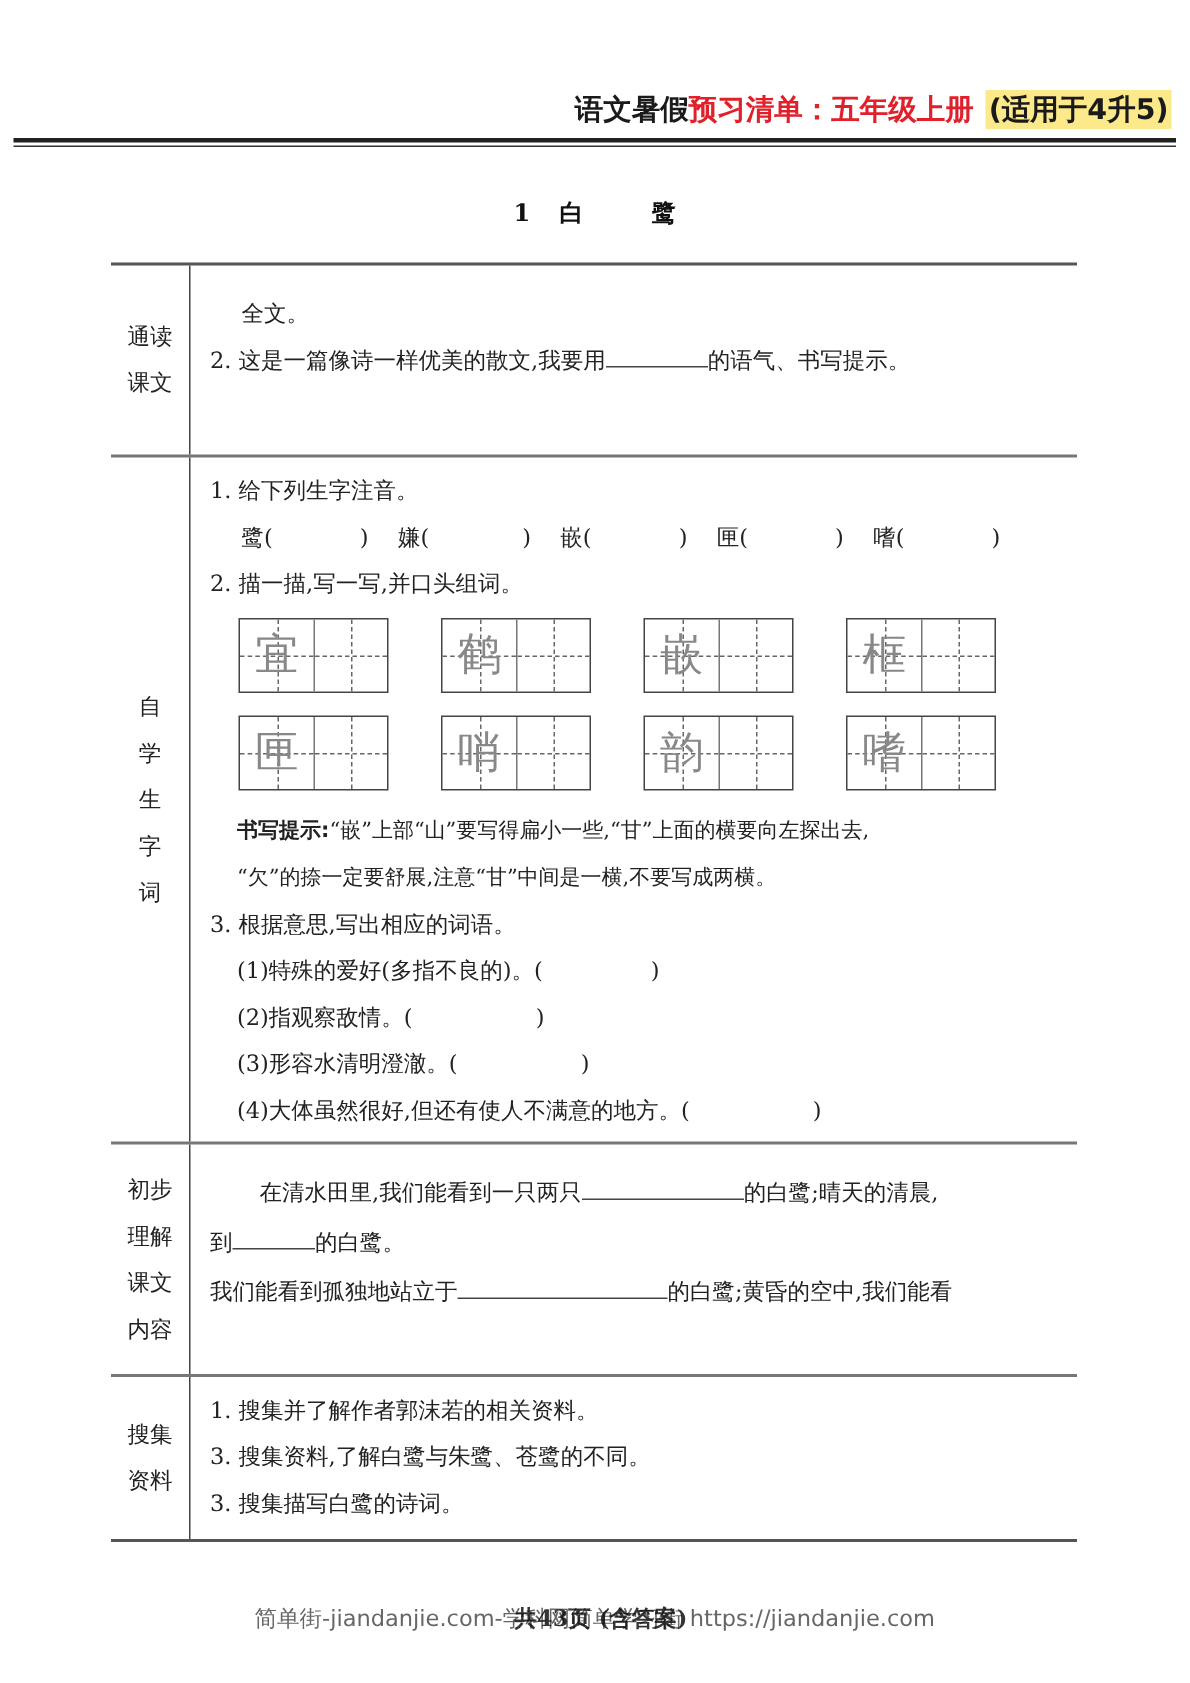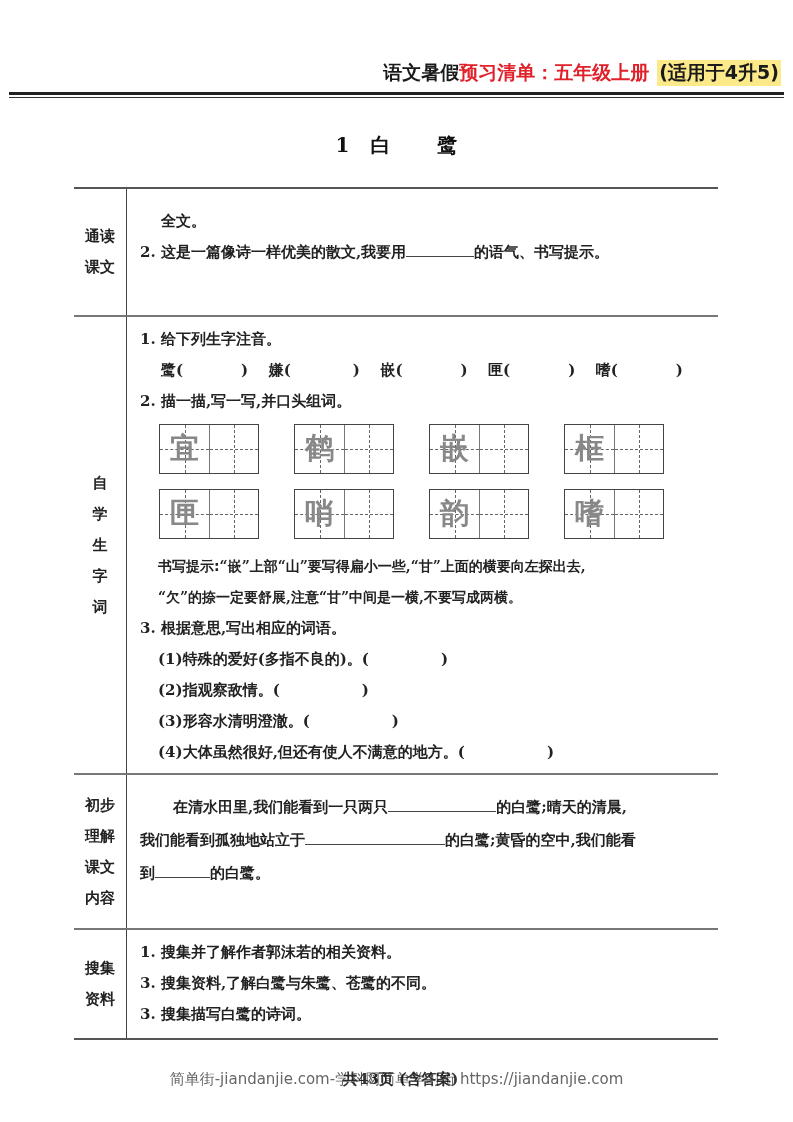--- a/index.html
+++ b/index.html
@@ -6,26 +6,26 @@
   body { width:793px; height:1122px; position:relative; overflow:hidden;
          font-family:"DejaVu Sans", "Liberation Sans", sans-serif; color:#222; }
   .header { position:absolute; top:58px; right:12px; height:30px; display:flex; align-items:center;
             font-size:19px; font-weight:bold; letter-spacing:0px; white-space:nowrap; }
   .header .black { color:#1a1a1a; }
   .header .red { color:#e0202a; }
   .header .hl { background:#fbe98a; color:#1a1a1a; margin-left:8px; padding:0 2px; }
   .rule1 { position:absolute; left:9px; right:9px; top:92px; height:3px; background:#222; }
   .rule2 { position:absolute; left:9px; right:9px; top:97px; height:1px; background:#333; }
   .title { position:absolute; top:132px; left:0; width:793px; text-align:center;
-           font-family:"DejaVu Serif", "Liberation Serif", serif; font-weight:bold; font-size:20px; color:#111; }
+           font-family:"DejaVu Serif", "Liberation Serif", serif; font-weight:bold; font-size:16px; color:#111; }
   .title span { display:inline-block; }
   .title .num { margin-right:14px; }
   .title .c1 { margin-right:40px; }
 
-  .table { position:absolute; left:74px; width:644px; top:187px; border-top:2px solid #555;font-weight:bold; }
+  .table { position:absolute; left:74px; width:644px; top:175px; border-top:2px solid #555; }
   .row { position:relative; border-bottom:2px solid #777; display:flex; }
   .row:last-child { border-bottom:2px solid #555; }
   .label { width:52px; border-right:1.5px solid #444; display:flex; align-items:center; justify-content:center;
            font-size:15px; line-height:31px; text-align:center; flex-shrink:0; color:#222; }
   .label .vert { display:flex; flex-direction:column; align-items:center; }
   .content { flex:1; padding-left:13px; font-family:"DejaVu Serif", "Liberation Serif", serif; font-size:15px; color:#222; }
   .line { height:31px; line-height:31px; white-space:nowrap; }
   .indent { padding-left:21px; }
   .indent2 { padding-left:18px; }
   .blank { display:inline-block; border-bottom:1px solid #444; height:18px; vertical-align:baseline; }
@@ -184,24 +184,24 @@
         <span>理解</span>
         <span>课文</span>
         <span>内容</span>
       </div>
     </div>
     <div class="content para" style="padding-top:16px;">
       <div style="padding-left:33px;white-space:nowrap;">
         <span>在清水田里,我们能看到一只两只</span><span class="blank" style="width:108px;"></span><span>的白鹭;晴天的清晨,</span>
       </div>
       <div style="white-space:nowrap;">
+        <span>到</span><span class="blank" style="width:55px;"></span><span>的白鹭。</span>
+      </div>
+      <div style="white-space:nowrap;">
         <span>我们能看到孤独地站立于</span><span class="blank" style="width:140px;"></span><span>的白鹭;黄昏的空中,我们能看</span>
-      </div>
-      <div style="white-space:nowrap;">
-        <span>到</span><span class="blank" style="width:55px;"></span><span>的白鹭。</span>
       </div>
     </div>
   </div>
 
   <div class="row" style="height:108px;">
     <div class="label">
       <div class="vert">
         <span>搜集</span>
         <span>资料</span>
       </div>

